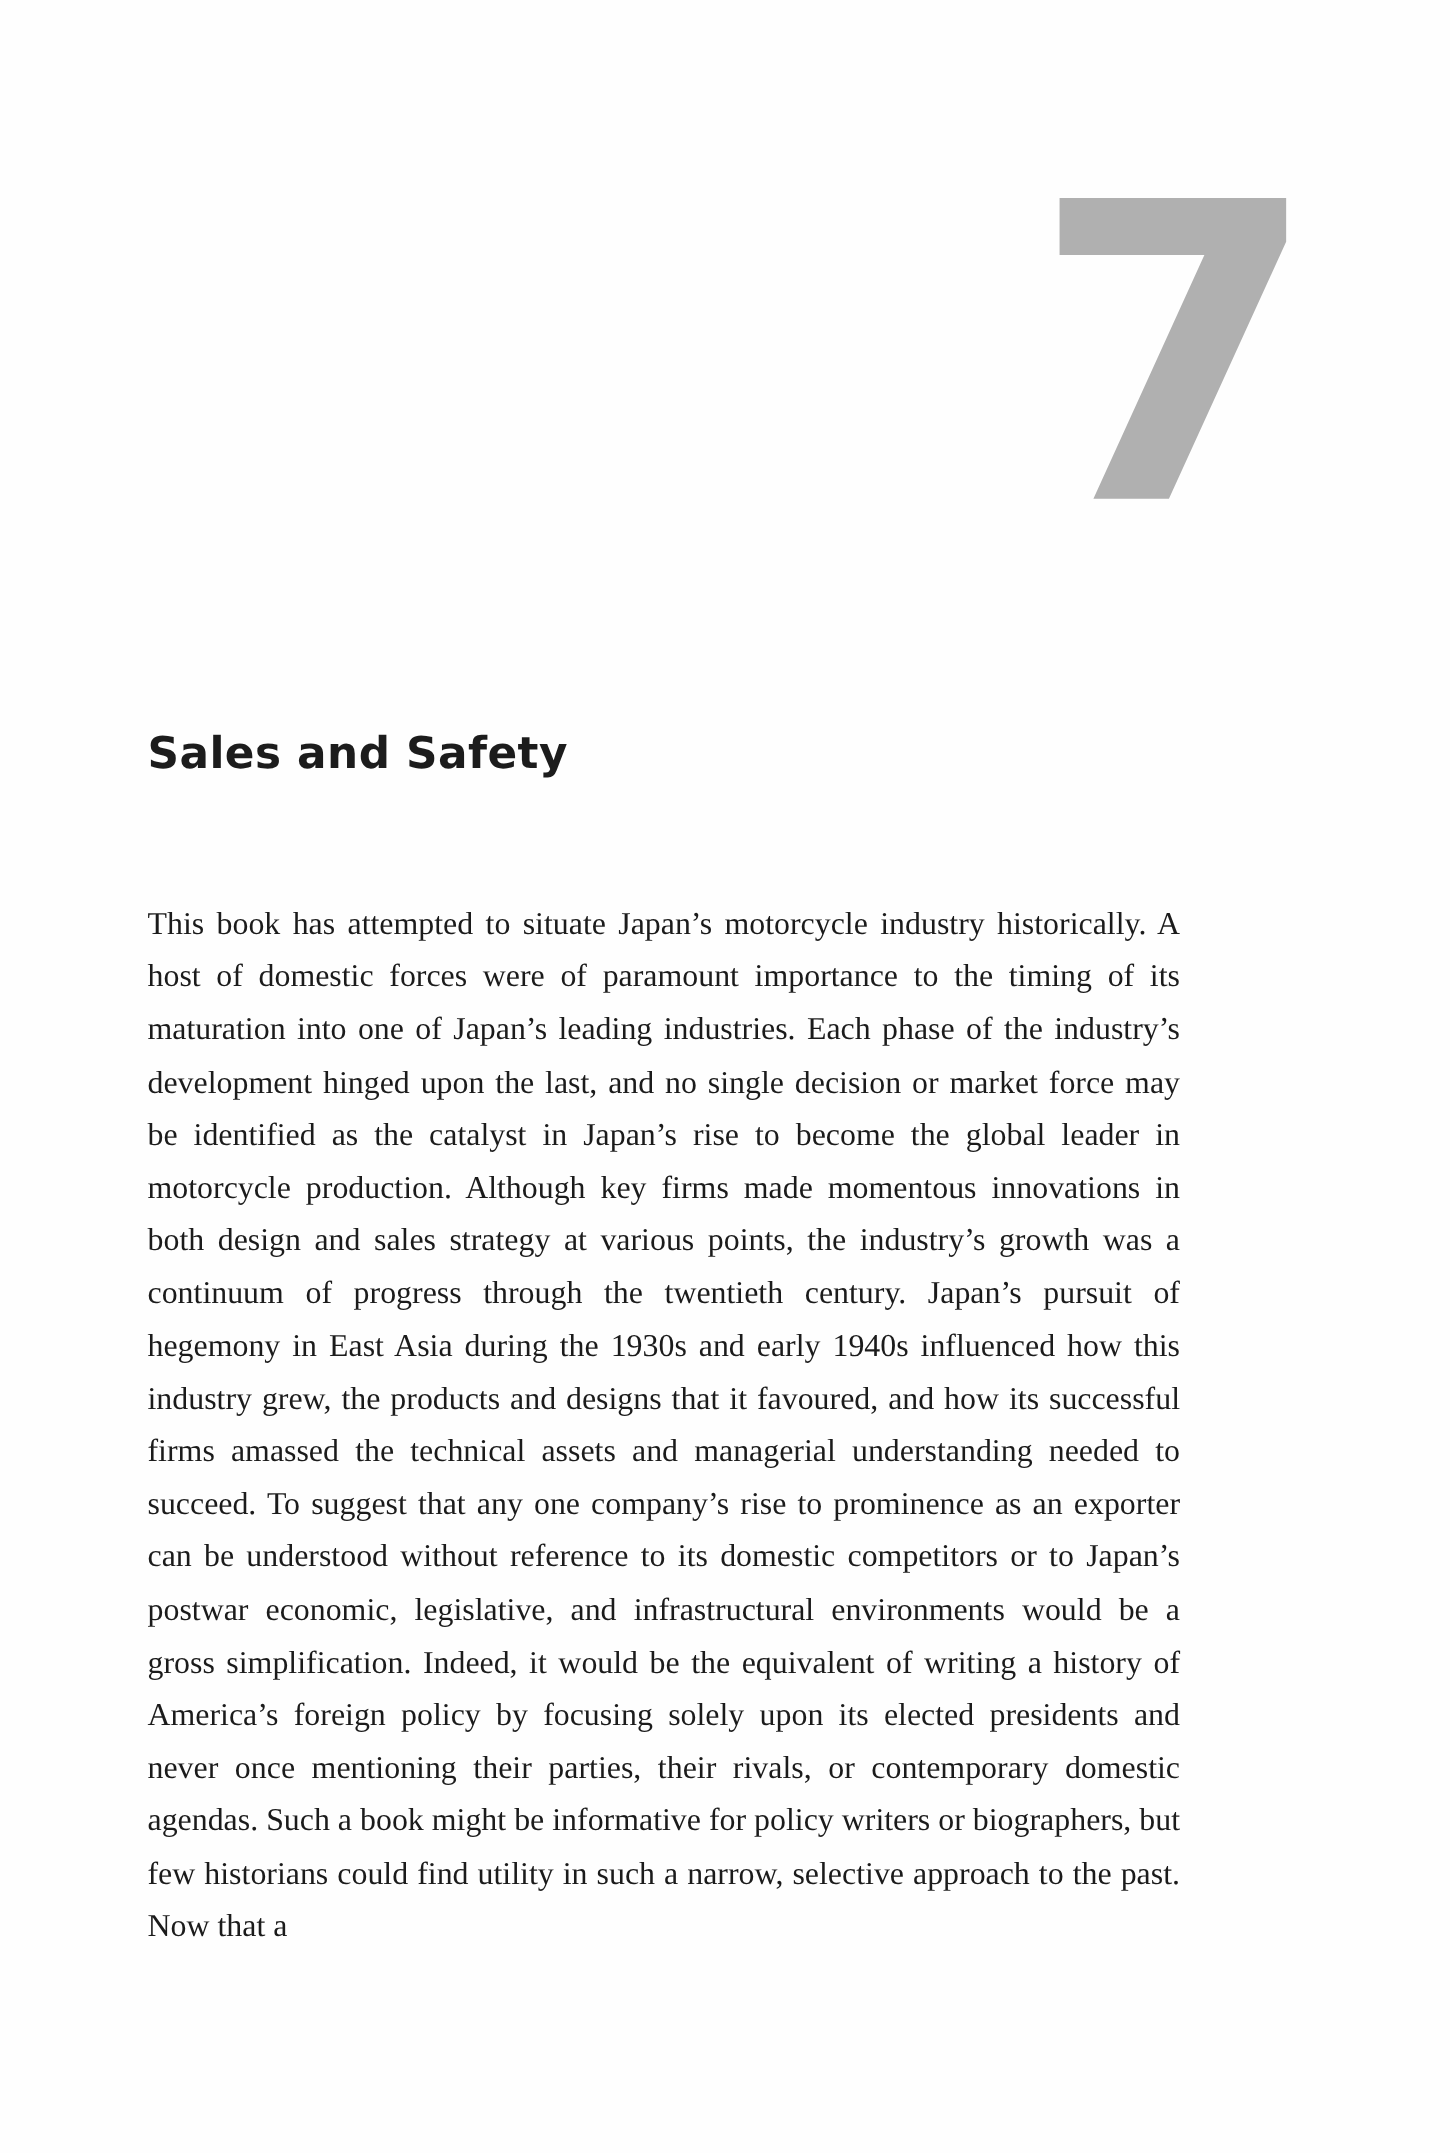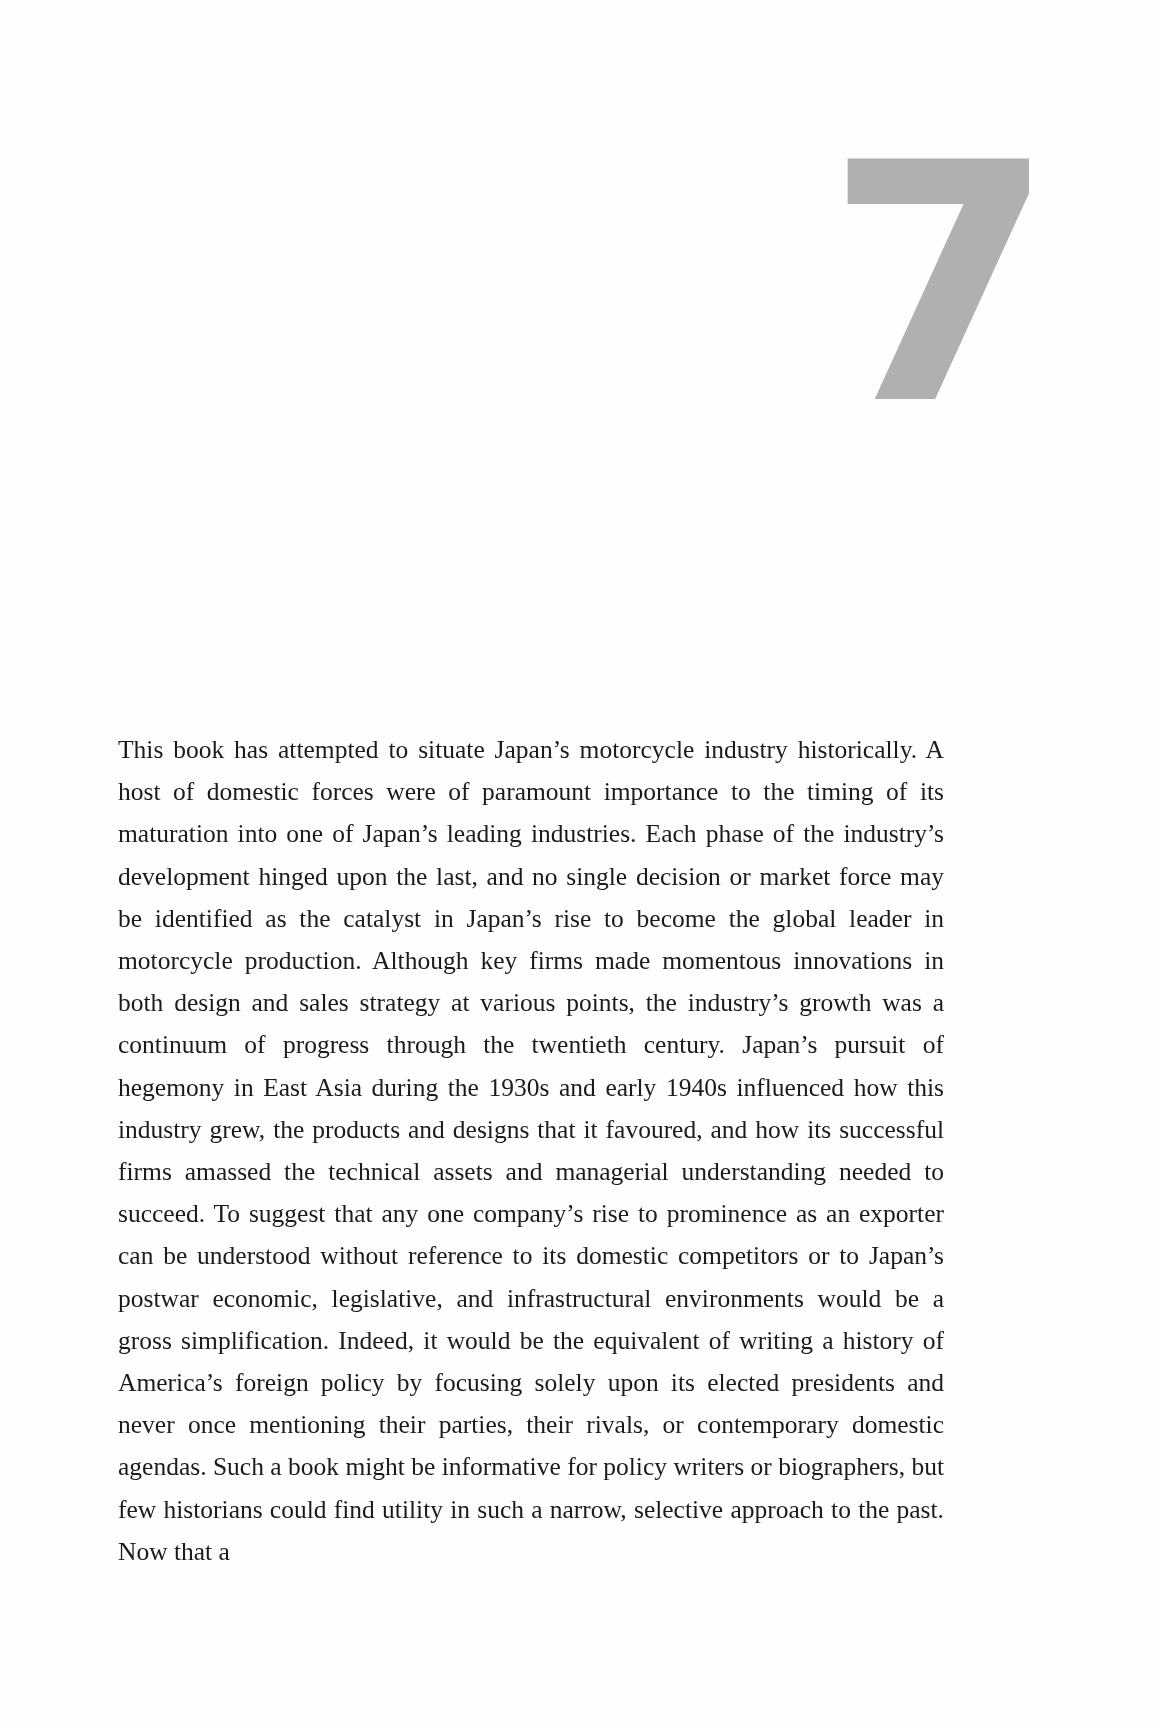--- a/index.html
+++ b/index.html
@@ -47,31 +47,31 @@
     left: 118px;
     top: 718px;
     width: 826px;
     font-family: "Liberation Serif", serif;
     font-size: 25.5px;
     line-height: 42.2px;
     text-align: justify;
     text-justify: inter-word;
     color: #1b1b1b;
     hyphens: manual;
-    margin-top: 11px;
   }
   .body-text p {
     margin: 0;
   }
 </style>
 </head>
 <body>
 
 <div class="page">
 
   <div class="chapter-number">7</div>
 
+  <h1 class="chapter-title">Sales and Safety</h1>
 
   <div class="body-text">
     <p>This book has attempted to situate Japan’s motorcycle industry historically. A host of domestic forces were of paramount importance to the timing of its maturation into one of Japan’s leading industries. Each phase of the industry’s development hinged upon the last, and no single decision or market force may be identified as the catalyst in Japan’s rise to become the global leader in motorcycle production. Although key firms made momentous innovations in both design and sales strategy at various points, the industry’s growth was a continuum of progress through the twentieth century. Japan’s pursuit of hegemony in East Asia during the 1930s and early 1940s influenced how this industry grew, the products and designs that it favoured, and how its successful firms amassed the technical assets and managerial understanding needed to succeed. To suggest that any one company’s rise to prominence as an exporter can be understood without reference to its domestic competitors or to Japan’s postwar economic, legislative, and infrastructural environments would be a gross simplification. Indeed, it would be the equivalent of writing a history of America’s foreign policy by focusing solely upon its elected presidents and never once mentioning their parties, their rivals, or contemporary domestic agendas. Such a book might be informative for policy writers or biographers, but few historians could find utility in such a narrow, selective approach to the past. Now that a</p>
   </div>
 
 </div>
 
 </body></html>

